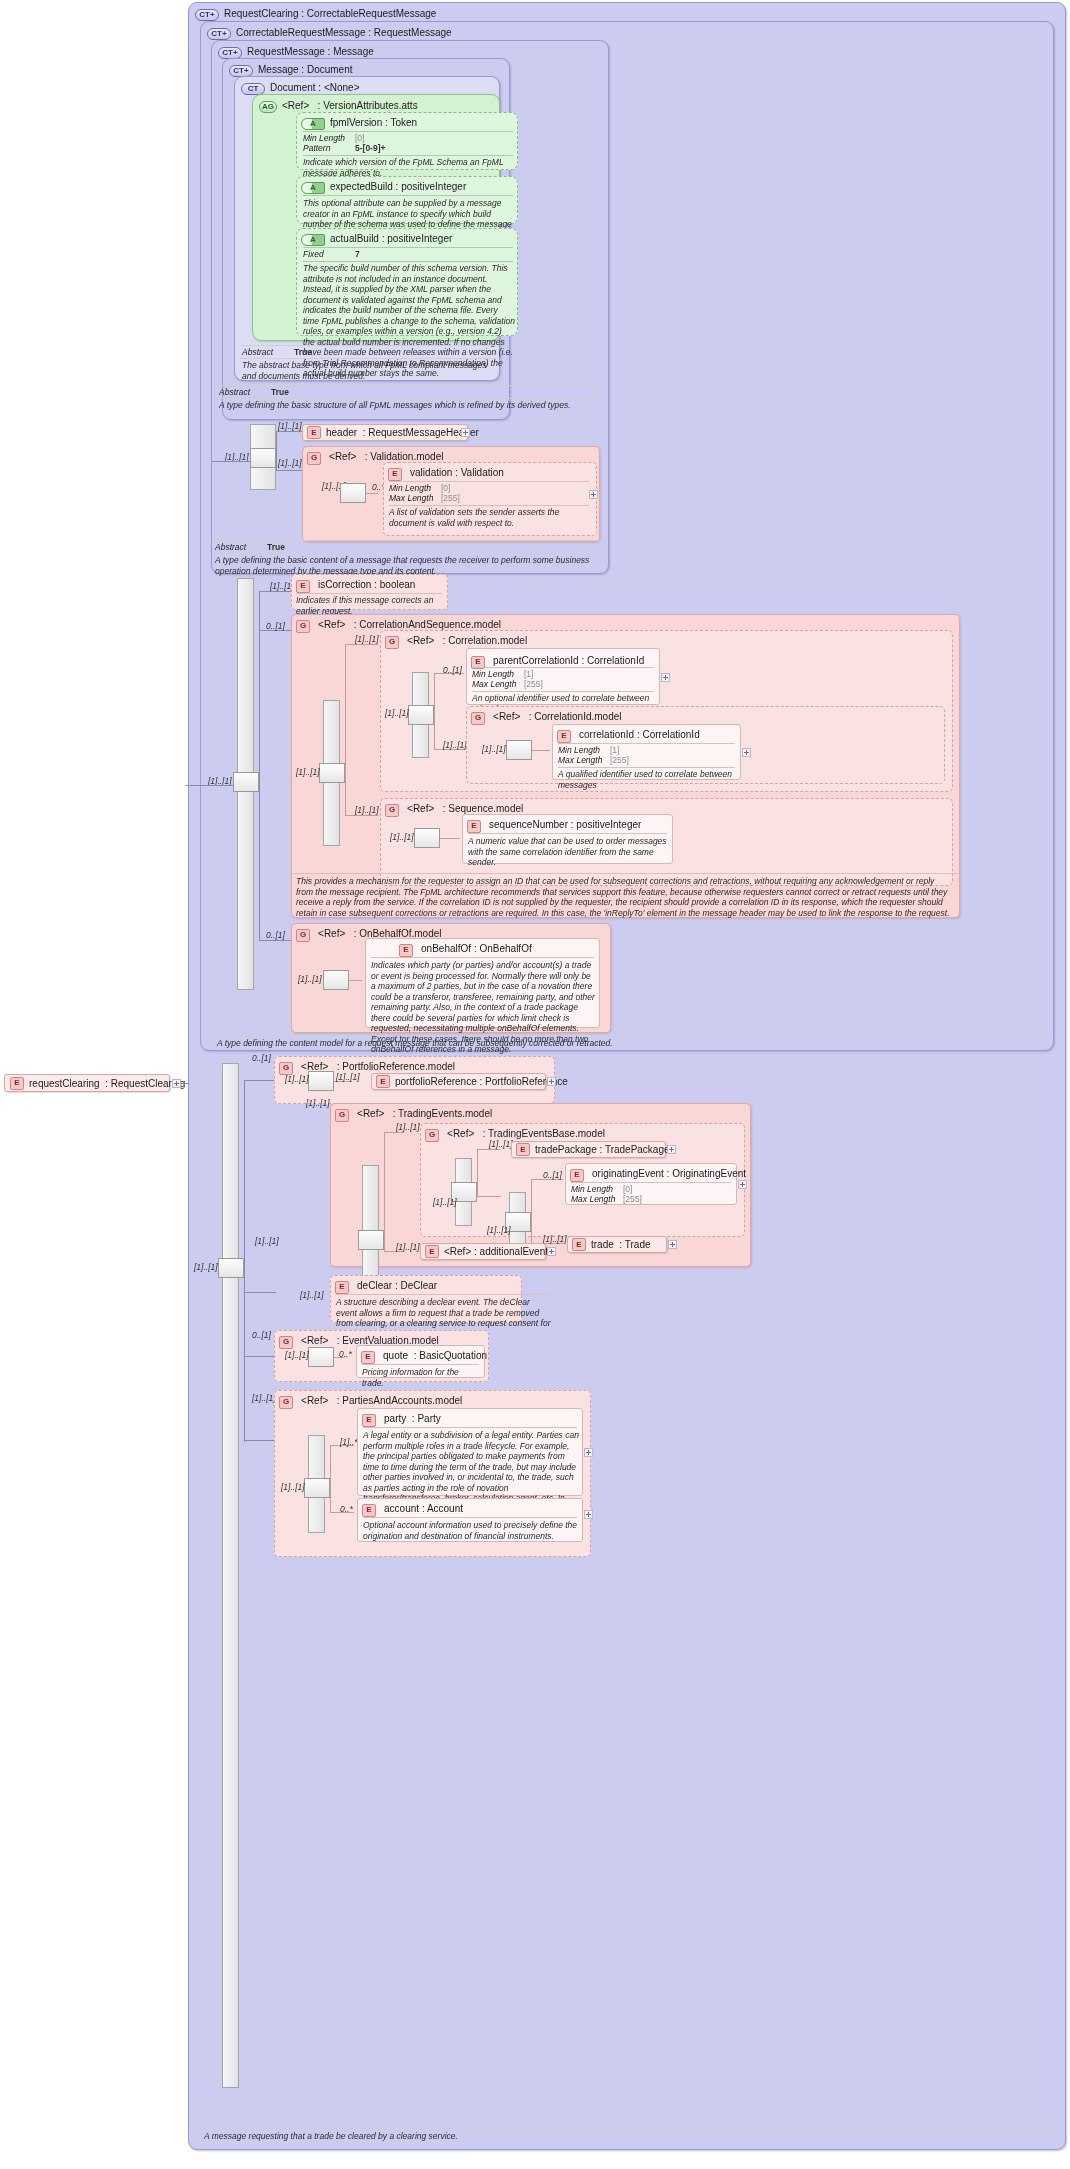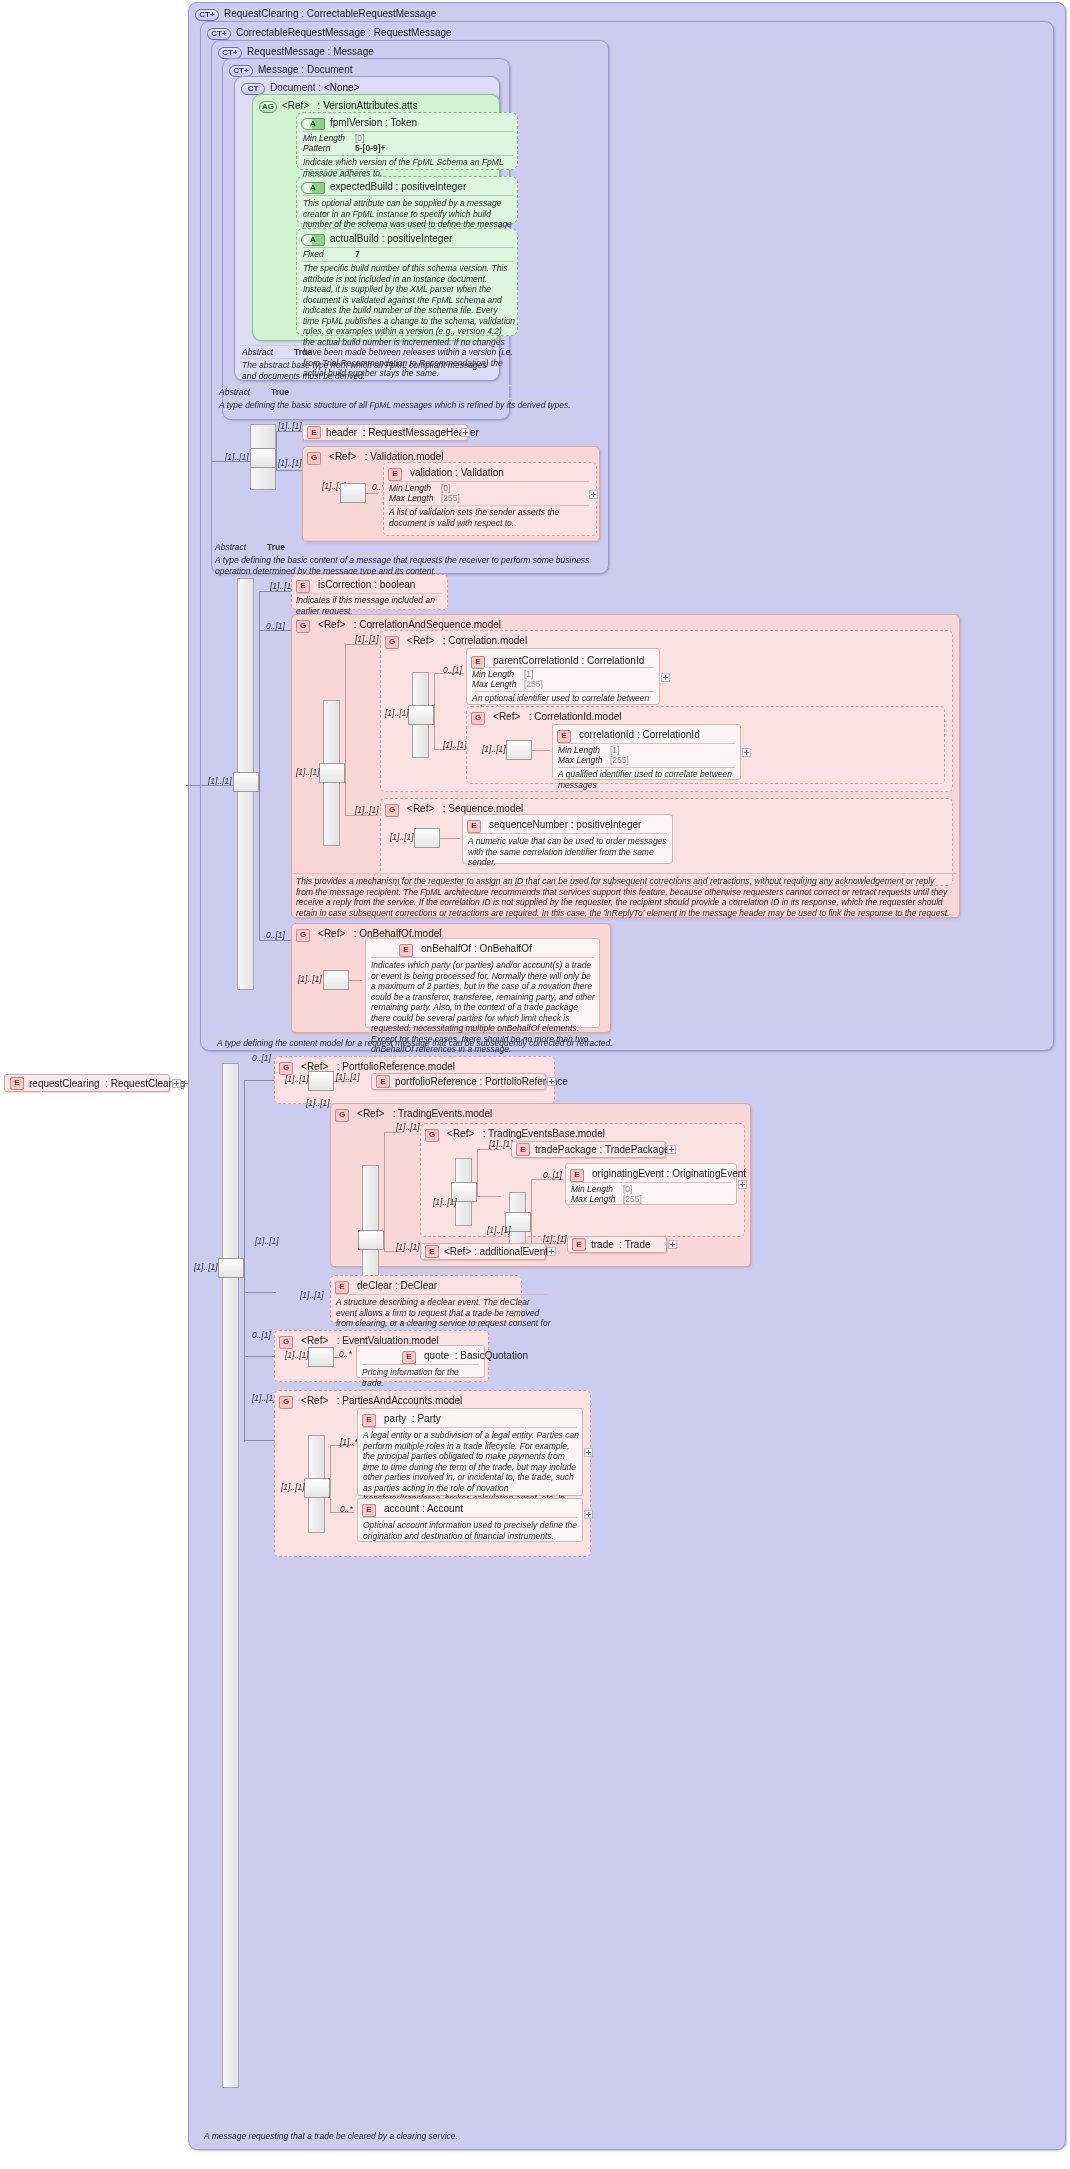--- a/index.html
+++ b/index.html
@@ -362,21 +362,21 @@
   <div class="ln h" style="left:259px; top:940px; width:36px;"></div>
   <div class="ln v" style="left:259px; top:591px; height:350px;"></div>
 
   <div class="mult" style="left:270px; top:581px;">[1]..[1]</div>
   <div class="pink-dash" style="left:291px; top:574px; width:157px; height:36px;">
     <div class="ct-title" style="padding:3px 5px 2px 4px;">
       <span class="badge badge-e">E</span>
       <span class="lbl"><span>isCorrection</span> <span>:</span> <span class="ty">boolean</span></span>
     </div>
     <div class="hr pinkl" style="left:4px; top:18px; width:146px;"></div>
-    <div class="anno" style="left:4px; top:20px; width:150px;">Indicates if this message included an earlier request.</div>
+    <div class="anno" style="left:4px; top:20px; width:150px;">Indicates if this message corrects an earlier request.</div>
   </div>
 
   <div class="mult" style="left:266px; top:621px;">0..[1]</div>
   <div class="pink-box" style="left:291px; top:614px; width:669px; height:304px;">
     <div class="ct-title" style="padding:3px 5px 2px 4px;">
       <span class="badge badge-g">G</span>
       <span class="lbl"><span>&lt;Ref&gt;</span> &nbsp; <span>:</span> <span class="ty">CorrelationAndSequence.model</span></span>
     </div>
   </div>
 
@@ -626,21 +626,21 @@
     <div class="ct-title" style="padding:3px 5px 2px 4px;">
       <span class="badge badge-g">G</span>
       <span class="lbl"><span>&lt;Ref&gt;</span> &nbsp; <span>:</span> <span class="ty">EventValuation.model</span></span>
     </div>
   </div>
   <div class="seqwidget" style="left:308px; top:1347px;"></div>
   <div class="mult" style="left:285px; top:1350px;">[1]..[1]</div>
   <div class="ln h pk" style="left:334px; top:1357px; width:10px;"></div>
   <div class="mult" style="left:339px; top:1349px;">0..*</div>
 
-  <div class="white-box" style="left:356px; top:1345px; width:129px; height:33px;padding-left:41px;">
+  <div class="white-box" style="left:356px; top:1345px; width:129px; height:33px;">
     <div class="ct-title" style="padding:3px 5px 2px 4px;">
       <span class="badge badge-e">E</span>
       <span class="lbl"><span>quote</span> &nbsp;<span>:</span> <span class="ty">BasicQuotation</span></span>
     </div>
     <div class="hr pinkl" style="left:5px; top:18px; width:117px;"></div>
     <div class="anno" style="left:5px; top:21px; width:120px;">Pricing information for the trade.</div>
   </div>
 
   <div class="mult" style="left:252px; top:1393px;">[1]..[1]</div>
   <div class="pink-dash" style="left:274px; top:1390px; width:317px; height:167px;">

